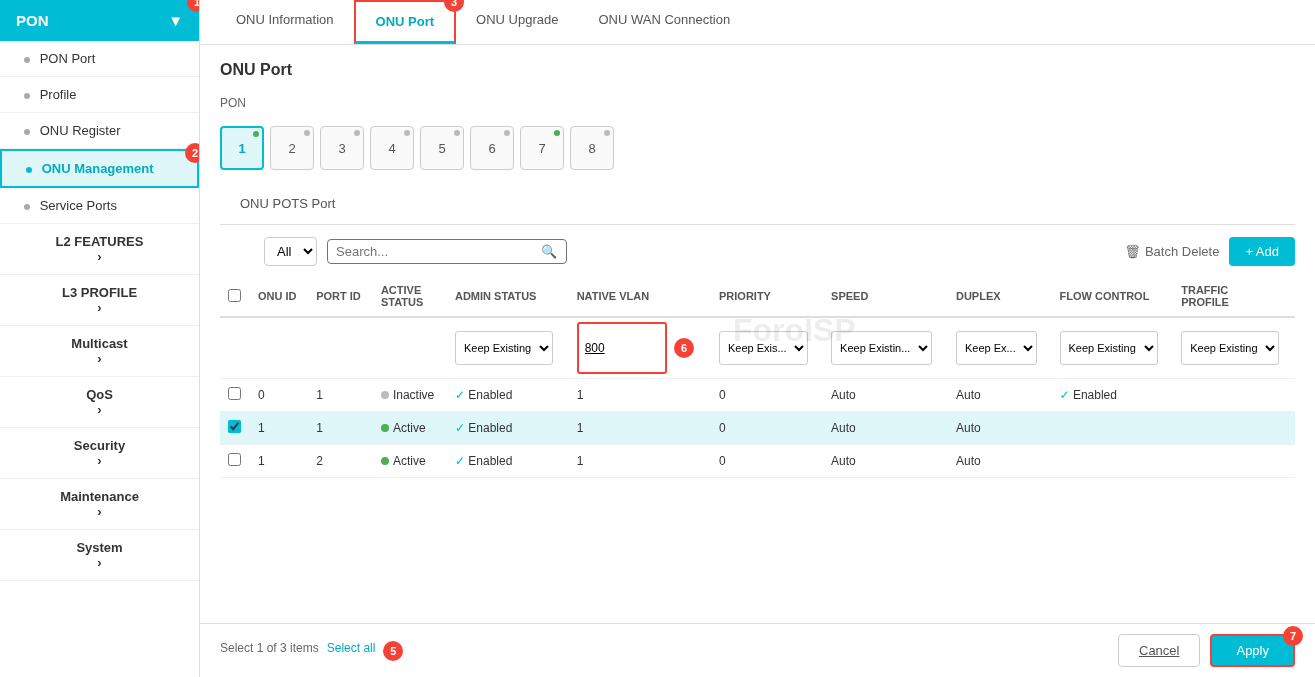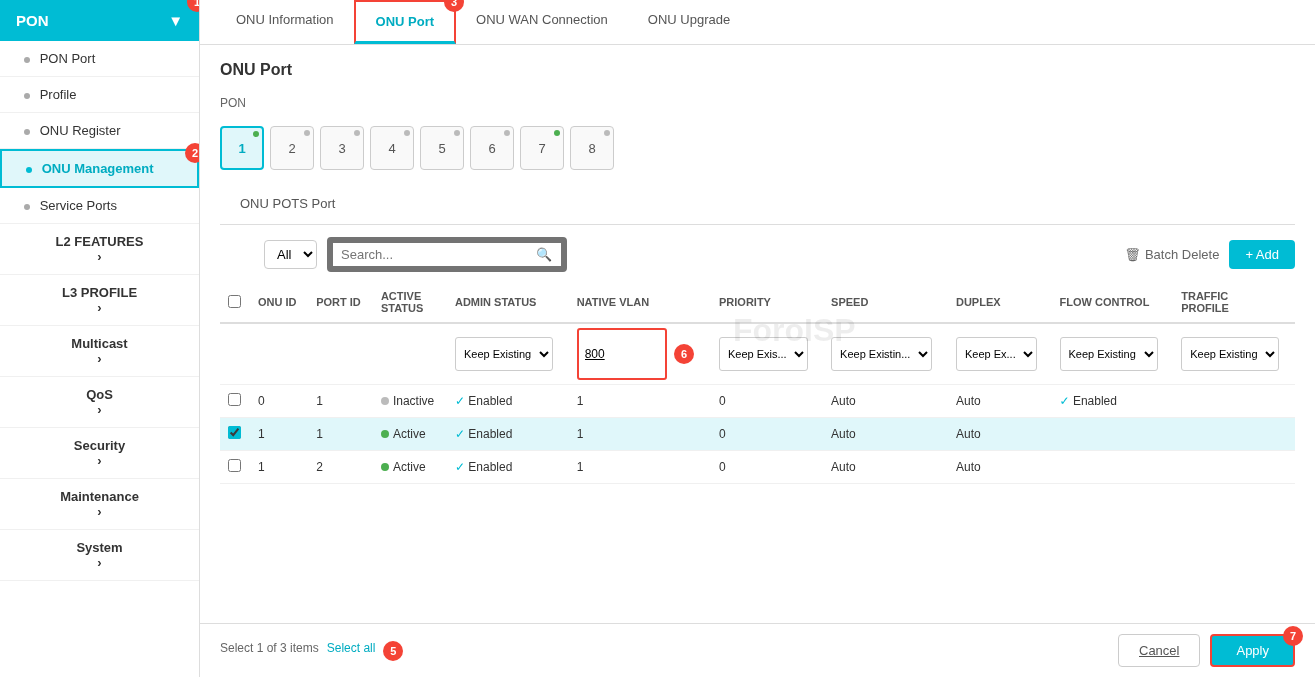--- a/index.html
+++ b/index.html
@@ -36,21 +36,21 @@
     .pon-port .status-dot.green { background: #4caf50; }
     .pon-port .status-dot.gray { background: #bbb; }
 
     
     .sub-tabs { display: flex; border-bottom: 1px solid #ddd; margin-bottom: 12px; }
     .sub-tab { padding: 10px 20px; cursor: pointer; color: #555; font-size: 13px; border-bottom: 3px solid transparent; }
     .sub-tab.active { color: #00acc1; border-bottom: 3px solid #00acc1; }
 
     
     .toolbar { display: flex; align-items: center; gap: 10px; margin-bottom: 10px; margin-left: 44px; }
-    .search-box { display: flex; align-items: flex-start; border: 6px solid #737373; border-radius: 4px; padding: 4px 8px; background: #fff; flex: 0 0 auto; width: 240px; }
+    .search-box { display: flex; align-items: flex-start; border: 1px solid #737373; border-radius: 4px; padding: 4px 8px; background: #fff; flex: 0 0 auto; width: 240px; }
     .search-box input { border: none; outline: none; font-size: 13px; width: 100%; }
     .search-icon-span { color: #aaa; }
     .select-box { border: 1px solid #ccc; border-radius: 4px; padding: 5px 8px; font-size: 13px; background: #fff; cursor: pointer; }
     .spacer { flex: 1; }
     .btn-batch-delete { display: flex; align-items: center; gap: 4px; color: #666; cursor: pointer; font-size: 13px; background: none; border: none; }
     .btn-add { background: #00bcd4; color: #fff; border: none; border-radius: 4px; padding: 7px 16px; cursor: pointer; font-size: 13px; display: flex; align-items: center; gap: 4px; }
 
     
     .table-wrap { overflow-x: auto; }
     table { width: 100%; border-collapse: collapse; font-size: 12px; }
@@ -147,24 +147,24 @@
 
   <div class="top-tabs">
     <div class="top-tab">
       <span>ONU Information</span>
     </div>
     <div class="top-tab active" style="position:relative;border:2px solid #f44336;border-bottom:3px solid #00bcd4;">
       <span>ONU Port</span>
       <span class="num-badge" style="position:absolute;top:-10px;right:-10px;">3</span>
     </div>
     <div class="top-tab">
+      <span>ONU Upgrade</span>
+    </div>
+    <div class="top-tab">
       <span>ONU WAN Connection</span>
-    </div>
-    <div class="top-tab">
-      <span>ONU Upgrade</span>
     </div>
   </div>
 
   <div class="content" style="position:relative;">
 
     <div class="watermark">ForoISP</div>
 
     <div class="page-title">ONU Port</div>
 
     <div class="pon-section">

